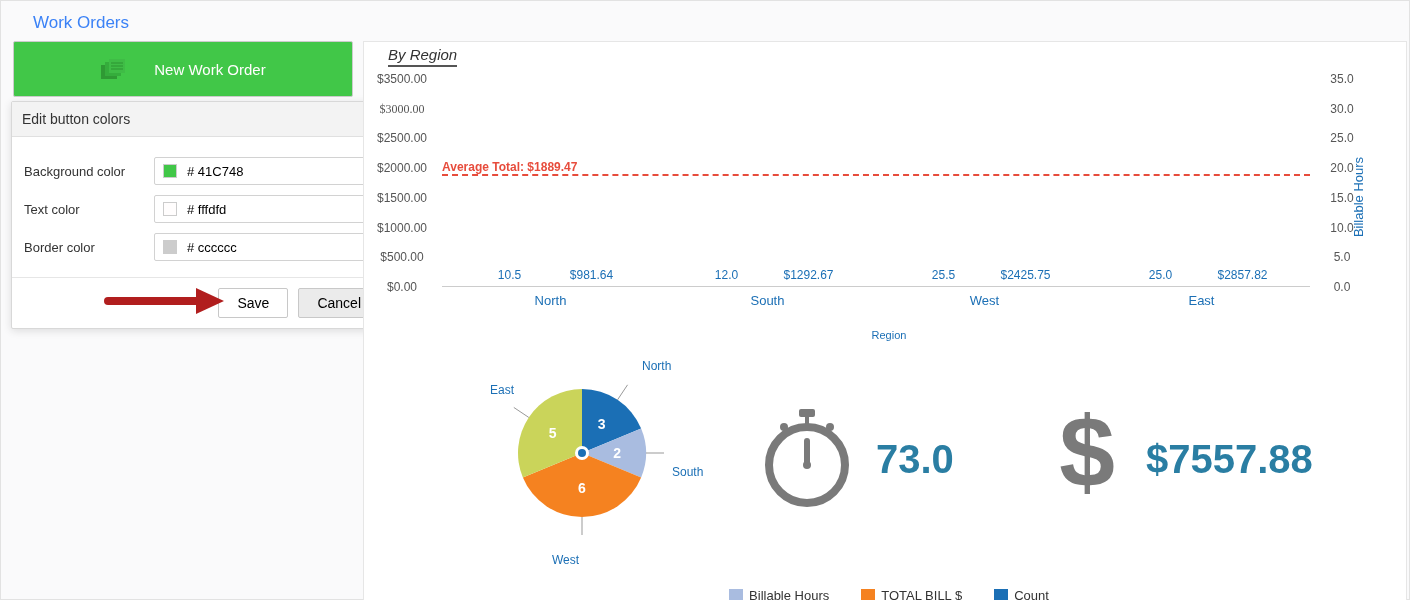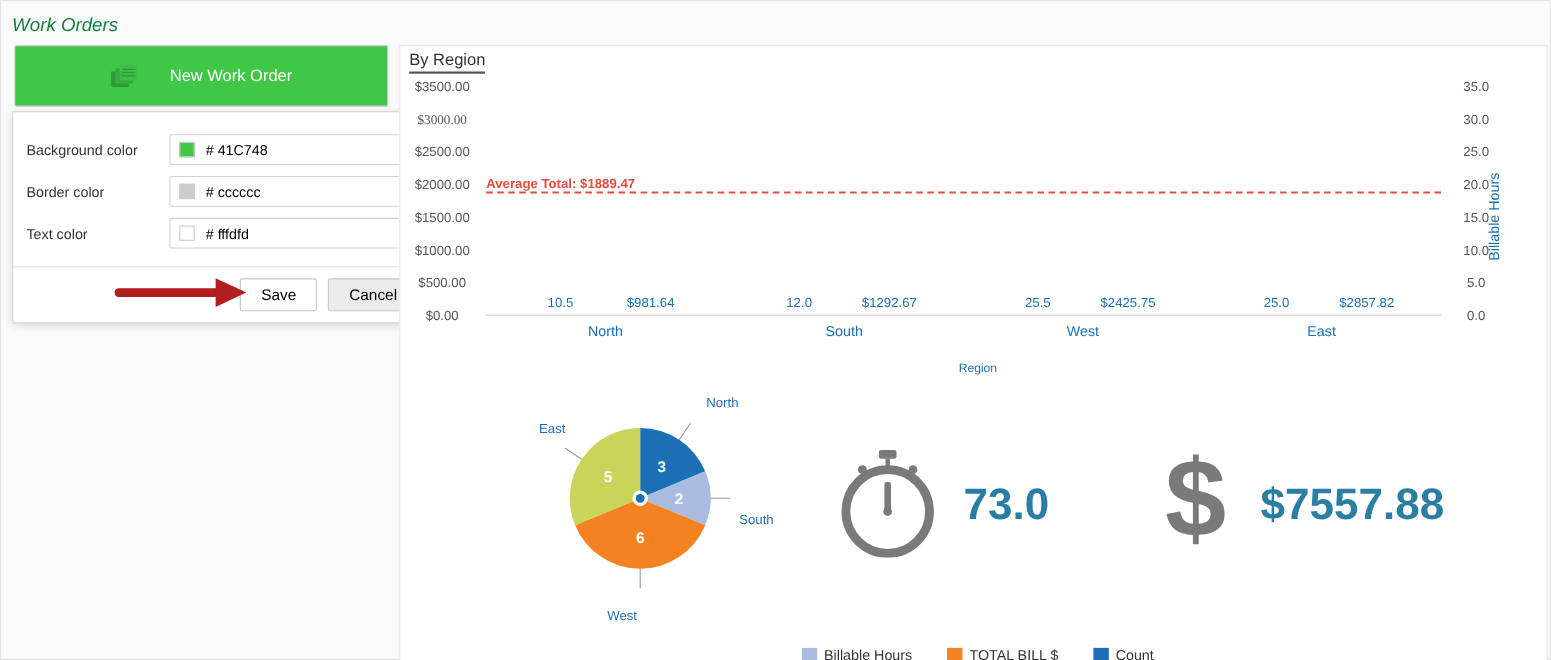--- a/index.html
+++ b/index.html
@@ -1,18 +1,18 @@
 <!DOCTYPE html>
 <html><head>
 <meta charset="utf-8">
 <style>
   * { box-sizing: border-box; }
   html, body { margin:0; padding:0; font-family: -apple-system, BlinkMacSystemFont, "Segoe UI", Arial, sans-serif; background:#fafafb; color:#333; }
   .page { width:1410px; height:600px; position:relative; background:#fafafb; border:1px solid #e2e2e2; }
-  .page-title { position:absolute; left:10px; top:12px; font-size:17px; color:#15803d;font-style:italic; }
+  .page-title { position:absolute; left:32px; top:12px; font-size:17px; color:#3b82f6; }
   .left-col { position:absolute; left:12px; top:40px; width:340px; }
   .new-order-btn {
     width:100%; height:56px; background:#41c748; border:1px solid #cccccc; border-radius:2px;
     color:#fffdfd; font-size:15px; font-weight:500; display:flex; align-items:center; justify-content:center;
     gap:28px; cursor:pointer;
   }
   .new-order-btn .ico { position:relative; width:26px; height:22px; }
   .new-order-btn .ico svg { display:block; }
   .dialog {
     position:absolute; left:10px; top:100px; width:380px; background:#fff;
@@ -27,21 +27,21 @@
   .dlg-field { flex:1 1 auto; display:flex; align-items:center; border:1px solid #d2d2d2; border-radius:2px; height:28px; background:#fff; }
   .swatch { width:14px; height:14px; margin:0 8px; border:1px solid #ccc; }
   .dlg-input { border:none; outline:none; font-size:13px; flex:1; height:100%; background:transparent; }
   .dialog-foot { border-top:1px solid #e6e6e6; padding:10px 10px; display:flex; align-items:center; justify-content:flex-end; gap:10px; position:relative; }
   .arrow { position:absolute; left:92px; top:8px; width:120px; height:30px; }
   .btn { height:30px; padding:0 18px; font-size:14px; border-radius:2px; cursor:pointer; }
   .btn-save { background:#fff; border:1px solid #c8c8c8; }
   .btn-cancel { background:#ebebeb; border:1px solid #c8c8c8; }
 
   .main { position:absolute; left:362px; top:40px; right:2px; background:#fff; border:1px solid #e6e6e6; padding:4px 0 4px 8px; }
-  .sub-title { font-size:15px; border-bottom:2px solid #555; display:inline-block; padding-bottom:2px; color:#333; margin-left:0; }
+  .sub-title { font-size:15px; border-bottom:2px solid #555; display:inline-block; padding-bottom:2px; color:#333; margin-left:16px;font-style:italic; }
 
   .chart-area { position:relative; height:260px; }
   .y-axis-left, .y-axis-right { position:absolute; top:12px; bottom:40px; width:60px; font-size:12px; color:#555; }
   .y-axis-left { left:0; text-align:right; }
   .y-axis-right { right:34px; text-align:left; }
   .y-tick-l, .y-tick-r { position:absolute; width:100%;text-align:center; }
   .y2-label { position:absolute; right:8px; top:50%; transform:translateY(-50%) rotate(-90deg); transform-origin:center; font-size:13px; color:#1b6fb5; }
   .plot { position:absolute; left:70px; right:96px; top:12px; bottom:40px; border-bottom:1px solid #ccc; }
   .group { position:absolute; bottom:0; width:20%; display:flex; align-items:flex-end; justify-content:center; gap:8px; }
   .bar { width:74px; position:relative; }
@@ -82,40 +82,49 @@
           <line x1="11" y1="5" x2="23" y2="5" stroke="#2f9a34" stroke-width="1.2"></line>
           <line x1="11" y1="8" x2="23" y2="8" stroke="#2f9a34" stroke-width="1.2"></line>
           <line x1="11" y1="11" x2="23" y2="11" stroke="#2f9a34" stroke-width="1.2"></line>
         </svg>
       </span>
       <span>New Work Order</span>
     </div>
   </div>
 
   <div class="dialog">
+    <div class="dialog-head">
+      <span>Edit button colors</span>
+      <span class="dialog-close">
+        <svg width="14" height="14" viewBox="0 0 14 14">
+            <line x1="2" y1="2" x2="12" y2="12" stroke="#888" stroke-width="1.5"></line>
+            <line x1="12" y1="2" x2="2" y2="12" stroke="#888" stroke-width="1.5"></line>
+          </svg>
+      </span>
+    </div>
     <div class="dialog-body">
       <div class="dlg-row">
         <div class="dlg-label">Background color</div>
         <div class="dlg-field">
           <span class="swatch" style="background:#41c748"></span>
           <input class="dlg-input" value="# 41C748" style="">
         </div>
       </div>
       <div class="dlg-row">
+        <div class="dlg-label">Text color</div>
+        <div class="dlg-field">
+          <span class="swatch" style="background:#fffdfd"></span>
+          <input class="dlg-input" value="# fffdfd" style="">
+        </div>
+      </div>
+      <div class="dlg-row">
         <div class="dlg-label">Border color</div>
         <div class="dlg-field">
           <span class="swatch" style="background:#cccccc"></span>
           <input class="dlg-input" value="# cccccc" style="">
-        </div>
-      </div>
-      <div class="dlg-row">
-        <div class="dlg-label">Text color</div>
-        <div class="dlg-field">
-          <span class="swatch" style="background:#fffdfd"></span>
-          <input class="dlg-input" value="# fffdfd" style="">
         </div>
       </div>
     </div>
     <div class="dialog-foot">
       <div class="arrow">
         <svg width="120" height="30" viewBox="0 0 120 30">
           <line x1="4" y1="15" x2="98" y2="15" stroke="#b11e1e" stroke-width="8" stroke-linecap="round"></line>
           <polygon points="92,2 120,15 92,28" fill="#b11e1e"></polygon>
         </svg>
       </div>

